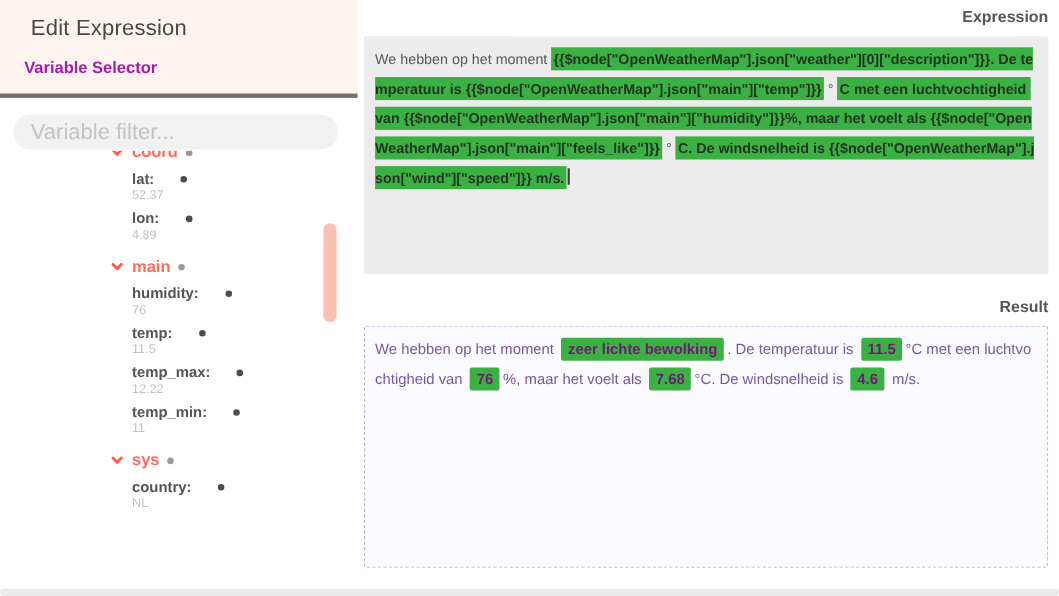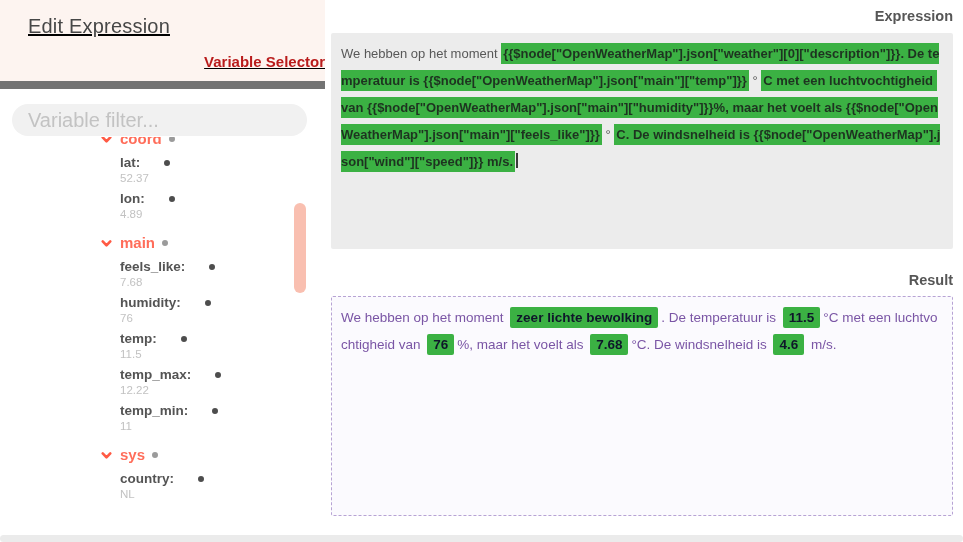--- a/index.html
+++ b/index.html
@@ -1,23 +1,23 @@
 <!DOCTYPE html>
 <html><head>
 <meta charset="utf-8">
 <style>
   * { margin:0; padding:0; box-sizing:border-box; }
   html,body { width:963px; height:542px; overflow:hidden; }
   body { font-family:"Liberation Sans", sans-serif; background:#ffffff; position:relative; }
 
   
   .left-panel { position:absolute; left:0; top:0; width:325px; height:542px; background:#fff; }
-  .lp-header { height:89px; background:#fdf4f0; border-bottom:8px solid #737373;text-decoration:underline; }
+  .lp-header { height:89px; background:#fdf4f0; border-bottom:4px solid #737373; }
   .lp-title { padding:15px 0 0 28px; font-size:20px; font-weight:500; color:#474747; letter-spacing:.2px; }
-  .lp-tab { margin-top:15px; text-align:right; font-size:15px; font-weight:700; color:#b91c1c; cursor:pointer;margin-left:22px; }
+  .lp-tab { margin-top:15px; text-align:left; font-size:15px; font-weight:700; color:#a21caf; cursor:pointer;margin-left:22px; }
   .filter-input { position:absolute; top:104px; left:12px; width:295px; height:32px; border:none; outline:none;
                   background:#f1f1f1; border-radius:16px; padding:0 16px; font-size:20px; color:#666;
                   font-family:"Liberation Sans", sans-serif; }
   .filter-input::placeholder { color:#c3c3c3; }
 
   .tree-viewport { position:absolute; top:137px; left:0; width:312px; bottom:0; overflow:hidden; }
   .group-header { display:flex; align-items:center; gap:7px; margin:13px 0 8px 100px; height:17px; }
   .group-header.clipped { margin-top:-7px; }
   .group-name { color:#ff6d5a; font-size:15px; font-weight:700; }
   .chev { width:13px; height:13px; display:inline-block; }
@@ -38,21 +38,21 @@
 
   .expr-box { margin-top:9px; height:216px; background:#ececec; border-radius:2px; padding:7px 10px;
               font-size:13px; line-height:27px; white-space:pre-wrap; word-break:break-all; cursor:text; }
   .seg-text { color:#585858; }
   .seg-expr { background:#3bb143; color:#1e3320; font-weight:700; padding:3px 2px; }
   .caret { display:inline-block; width:2px; height:15px; background:#3a3a3a; vertical-align:-2px; margin-left:1px; }
 
   .result-box { margin-top:8px; height:220px; background:#fbfafe; border:1px dashed #b7a3d4; border-radius:2px;
                 padding:7px 9px; font-size:13.5px; line-height:27px; color:#7a55a5;
                 white-space:pre-wrap; word-break:break-all; }
-  .chip { background:#3bb143; color:#0f172a; font-weight:700; padding:3px 6px; border-radius:2px; margin:0 3px; }
+  .chip { background:#3bb143; color:#701a75; font-weight:700; padding:3px 6px; border-radius:2px; margin:0 3px; }
 
   .bottom-track { position:absolute; left:0; right:0; bottom:0; height:7px; background:#ebebeb; border-radius:4px; }
 </style>
 </head>
 <body>
 
 <div class="left-panel">
   <div class="lp-header">
     <div class="lp-title">Edit Expression</div>
     <div class="lp-tab">Variable Selector</div>
@@ -87,27 +87,20 @@
     </div>
 
     <div class="group-header">
       <span class="chev">
         <svg width="13" height="13" viewBox="0 0 12 12">
             <path d="M2.5 4 L6 7.7 L9.5 4" fill="none" stroke="#ff5a44" stroke-width="2.4" stroke-linecap="round" stroke-linejoin="round"></path>
           </svg>
       </span>
       <span class="group-name">main</span>
       <span class="donut group"></span>
-    </div>
-    <div class="v-item">
-      <div class="v-row">
-        <span class="v-key">feels_like:</span>
-        <span class="donut"></span>
-      </div>
-      <div class="v-val">7.68</div>
     </div>
     <div class="v-item">
       <div class="v-row">
         <span class="v-key">humidity:</span>
         <span class="donut"></span>
       </div>
       <div class="v-val">76</div>
     </div>
     <div class="v-item">
       <div class="v-row">

